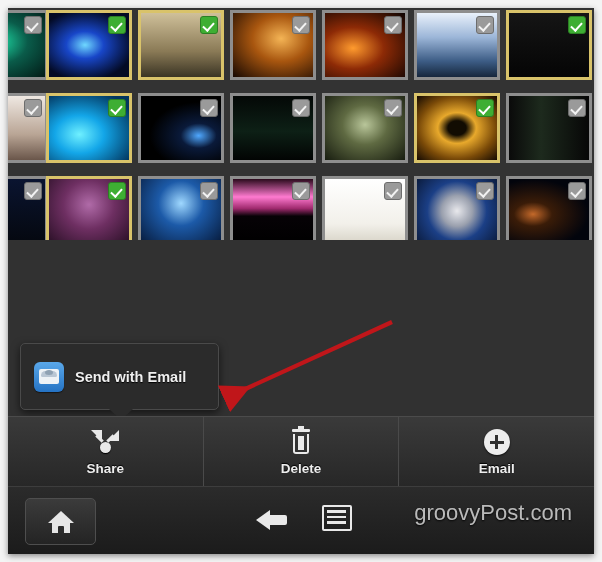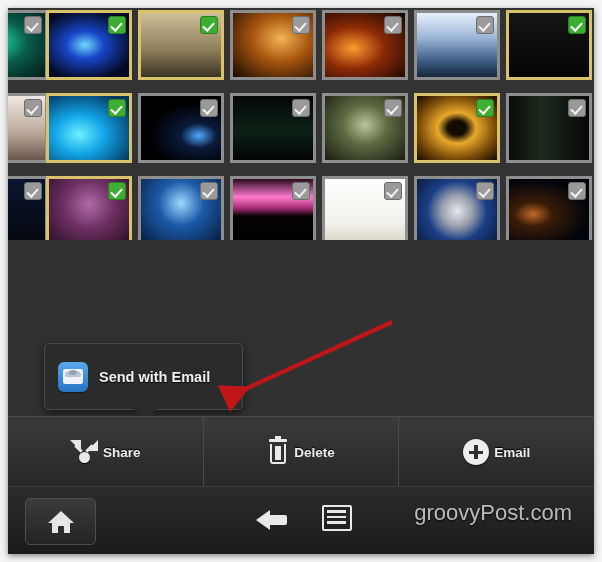--- a/index.html
+++ b/index.html
@@ -22,21 +22,21 @@
   .thumb.sel .chk{background:#3eae33;border-color:#2c7f24;}
   .chk:after{content:"";position:absolute;left:4px;top:3px;width:5px;height:9px;
        border:solid #f2f2f2;border-width:0 2px 2px 0;transform:rotate(42deg);}
   .thumb.sel .chk:after{border-color:#ffffff;}
 
   
   #body-area{position:absolute;left:0;top:232px;width:586px;height:182px;background:#313131;}
 
   
   #popup{position:absolute;left:12px;top:335px;width:197px;height:65px;background:#2b2b2b;
-         border:1px solid #4a4a4a;border-radius:5px;box-shadow:0 3px 8px rgba(0,0,0,.6);margin-left:24px;}
+         border:1px solid #4a4a4a;border-radius:5px;box-shadow:0 3px 8px rgba(0,0,0,.6);}
   #popup .row{display:flex;align-items:center;height:100%;padding-left:13px;box-sizing:border-box;}
   .mail-ico{width:30px;height:30px;border-radius:6px;flex:0 0 auto;position:relative;
             background:linear-gradient(#5aa8ea,#2573c4);box-shadow:0 1px 1px rgba(0,0,0,.5);}
   .mail-ico .env{position:absolute;left:5px;top:7px;width:20px;height:15px;background:#eef2f6;border-radius:2px;}
   .mail-ico .env:before{content:"";position:absolute;left:2px;top:2px;width:16px;height:6px;
             background:#b9c6d4;border-radius:6px 6px 2px 2px;}
   .mail-ico .env:after{content:"";position:absolute;left:6px;top:1px;width:8px;height:5px;
             border-radius:50%;background:#8fa1b3;}
   #popup .label{color:#f0f0f0;font-size:14.5px;font-weight:bold;margin-left:11px;
                 text-shadow:0 1px 1px #000;}
@@ -45,21 +45,21 @@
   #popup .tail-b{position:absolute;left:87px;bottom:-13px;width:0;height:0;
         border-left:13px solid transparent;border-right:13px solid transparent;border-top:12px solid #4a4a4a;z-index:-1;}
 
   
   #arrow{position:absolute;left:0;top:0;width:586px;height:546px;pointer-events:none;}
 
   
   #actionbar{position:absolute;left:0;top:408px;width:586px;height:70px;
         background:linear-gradient(#3a3a3a,#272727);border-top:1px solid #4b4b4b;
         border-bottom:1px solid #111;display:flex;}
-  .act{flex:1;position:relative;display:flex;flex-direction:row;align-items:center;
+  .act{flex:1;position:relative;display:flex;flex-direction:column;align-items:center;
        justify-content:center;gap:5px;}
   .act + .act{border-left:1px solid #4a4a4a;}
   .act .txt{color:#ededed;font-size:13.5px;font-weight:bold;text-shadow:0 -1px 1px #000;}
   .act .ic{height:28px;display:flex;align-items:center;justify-content:center;}
 
   
   .sh{position:relative;width:28px;height:24px;}
   .sh .dot{position:absolute;left:9px;top:12px;width:11px;height:11px;border-radius:50%;
       background:#e8e8e8;box-shadow:0 1px 1px #000;}
   .sh .a1,.sh .a2{position:absolute;top:0;width:0;height:0;border-style:solid;}

